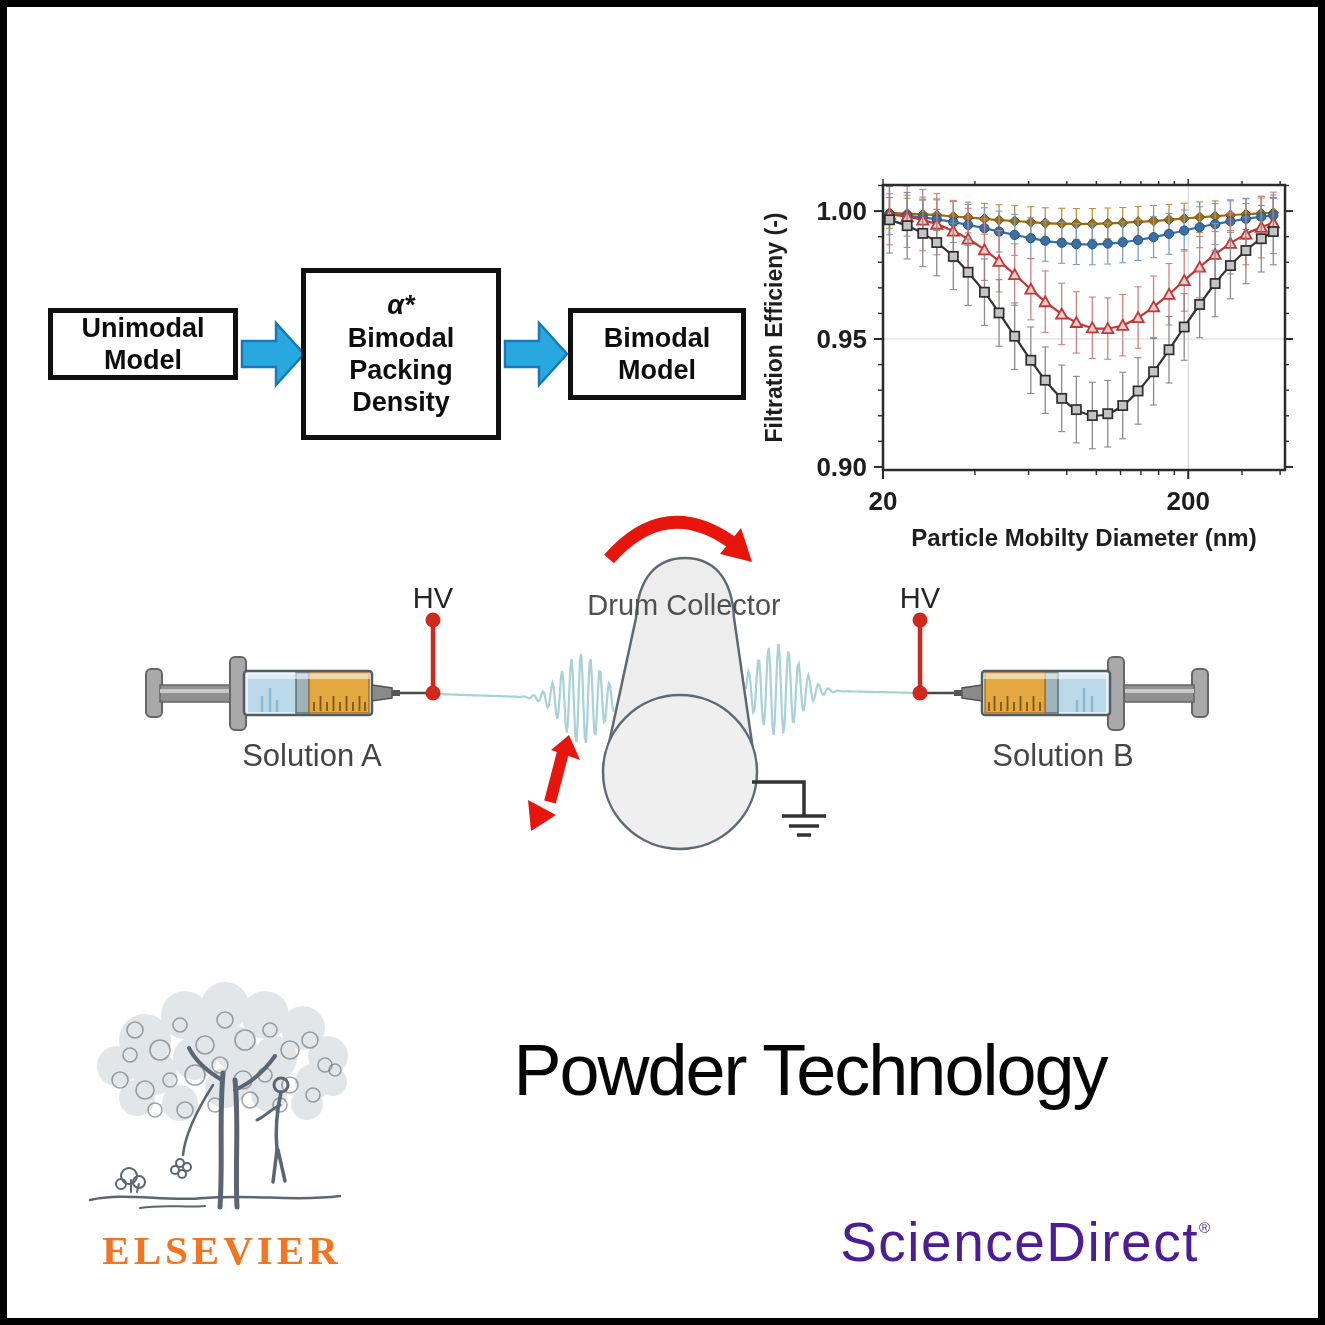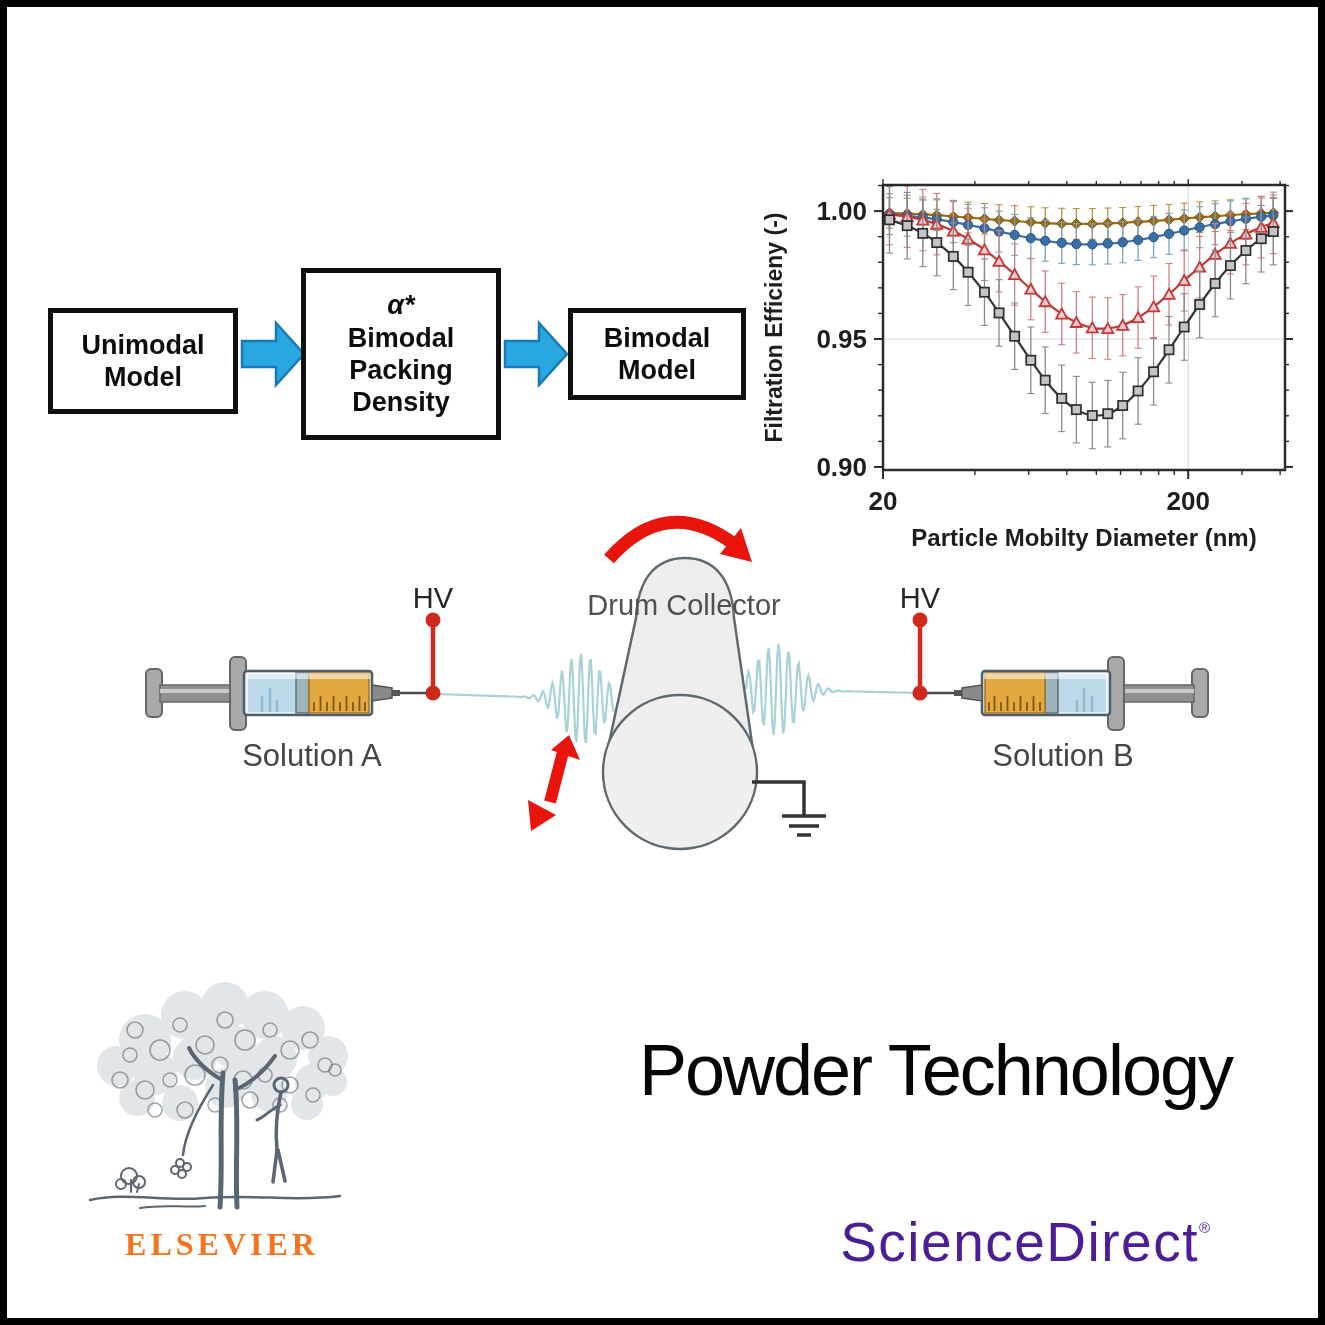--- a/index.html
+++ b/index.html
@@ -4,36 +4,36 @@
 <style>
   html,body{margin:0;padding:0;background:#fff;}
   .frame{position:relative;width:1325px;height:1325px;background:#ffffff;
          font-family:"Liberation Sans",sans-serif;overflow:hidden;}
   .border-overlay{position:absolute;inset:0;border:7px solid #000;pointer-events:none;z-index:50;}
   .abs{position:absolute;}
   .flow-box{position:absolute;border:5px solid #101010;background:#fff;display:flex;
             flex-direction:column;align-items:center;justify-content:center;text-align:center;
             font-weight:bold;font-size:27px;line-height:1.2;color:#0d0d0d;box-sizing:border-box;}
   .flow-symbol{font-style:italic;font-weight:bold;}
-  .journal-title{position:absolute;left:432px;top:1030px;width:800px;height:80px;line-height:80px;
-                 text-align:right;font-size:72px;letter-spacing:-2px;color:#060606;}
+  .journal-title{position:absolute;left:410px;top:1030px;width:800px;height:80px;line-height:80px;
+                 text-align:center;font-size:72px;letter-spacing:-2px;color:#060606;}
   .sciencedirect{position:absolute;left:410px;top:1196px;width:800px;height:64px;line-height:64px;
                  text-align:right;font-size:55px;letter-spacing:1.5px;color:#4c1d95;}
   .sciencedirect sup{font-size:15px;vertical-align:28px;letter-spacing:0;}
   .elsevier-word{position:absolute;left:72px;top:1226px;width:300px;text-align:center;
-                 font-family:"Liberation Serif",serif;font-weight:bold;font-size:32px;
+                 font-family:"Liberation Serif",serif;font-weight:bold;font-size:41px;
                  letter-spacing:4px;color:#f4741f;}
   svg text{font-family:"Liberation Sans",sans-serif;}
 </style>
 </head>
 <body>
 
 <div class="frame">
 
-  <div class="flow-box" style="left:48px;top:308px;width:190px;height:106px;">
+  <div class="flow-box" style="left:48px;top:308px;width:190px;height:72px;">
     <span>Unimodal Model</span>
   </div>
 
   <svg class="abs" style="left:240px;top:315px;" width="66" height="78" viewBox="0 0 66 78">
     <path d="M2 26 H36 V8 L64 39 L36 70 V52 H2 Z" fill="#29a8e0" stroke="#1879b8" stroke-width="2.5"></path>
   </svg>
 
   <div class="flow-box" style="left:301px;top:268px;width:200px;height:172px;">
     <span class="flow-symbol">α*</span>
     <span>Bimodal Packing Density</span>

